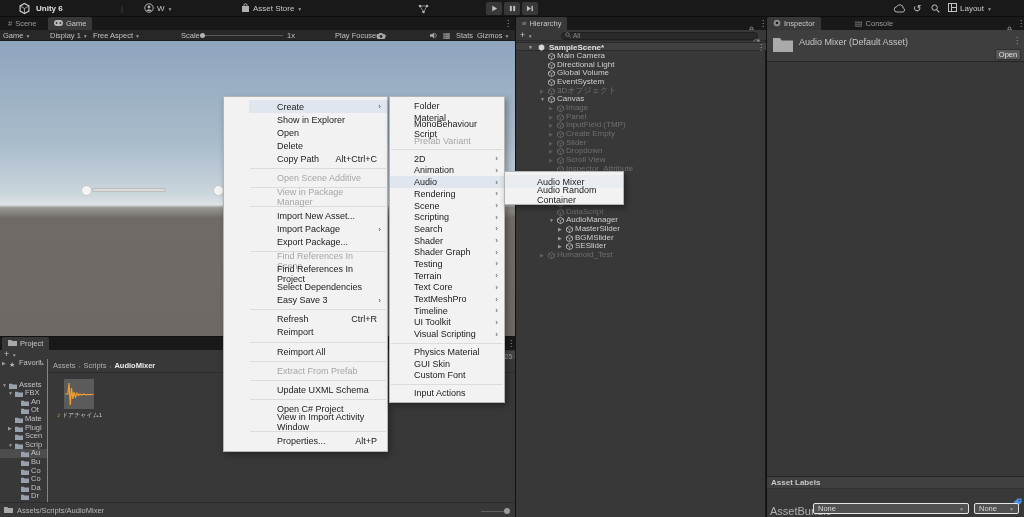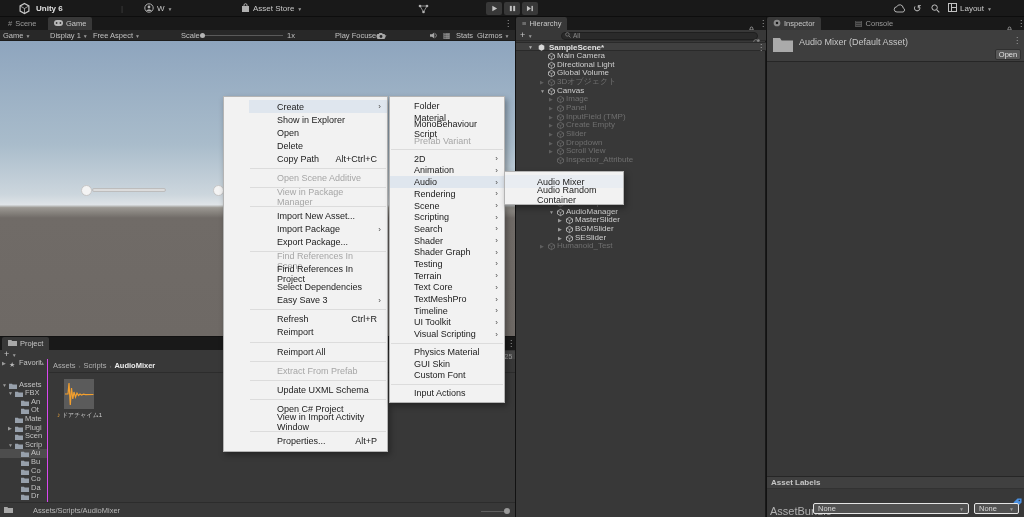--- a/index.html
+++ b/index.html
@@ -320,20 +320,27 @@
             </svg></span>
           <span class="lb" style="left:41px">Directional Light</span>
         </div>
         <div class="hrow">
           <span class="ic" style="left:32px"><svg width="7" height="7" viewBox="0 0 10 10">
               <path d="M5 .5 9.3 2.8v4.4L5 9.5.7 7.2V2.8Z" fill="none" stroke="#c8c8c8" stroke-width="1.1"></path>
               <path d="M.7 2.8 5 5l4.3-2.2M5 5v4.5" stroke="#c8c8c8" stroke-width=".7" fill="none"></path>
             </svg></span>
           <span class="lb" style="left:41px">Global Volume</span>
         </div>
+        <div class="hrow">
+          <span class="ic" style="left:32px"><svg width="7" height="7" viewBox="0 0 10 10">
+              <path d="M5 .5 9.3 2.8v4.4L5 9.5.7 7.2V2.8Z" fill="none" stroke="#c8c8c8" stroke-width="1.1"></path>
+              <path d="M.7 2.8 5 5l4.3-2.2M5 5v4.5" stroke="#c8c8c8" stroke-width=".7" fill="none"></path>
+            </svg></span>
+          <span class="lb" style="left:41px">EventSystem</span>
+        </div>
         <div class="hrow muted">
           <span class="arr" style="left:24px">▶</span>
           <span class="ic" style="left:32px"><svg width="7" height="7" viewBox="0 0 10 10">
               <path d="M5 .5 9.3 2.8v4.4L5 9.5.7 7.2V2.8Z" fill="none" stroke="#6f6f6f" stroke-width="1.1"></path>
               <path d="M.7 2.8 5 5l4.3-2.2M5 5v4.5" stroke="#6f6f6f" stroke-width=".7" fill="none"></path>
             </svg></span>
           <span class="lb" style="left:41px">3Dオブジェクト</span>
         </div>
         <div class="hrow">
           <span class="arr" style="left:24px">▼</span>
@@ -644,21 +651,21 @@
         <svg width="30" height="30" viewBox="0 0 30 30">
             <path d="M1 15h3l1-11 1.3 22 1.2-17 1.3 11 1.2-7 1.5 5 1.5-4 1.5 2.5 1.5-1.5 1.5 1 2-.8 2 .5 8-.2" fill="none" stroke="#f39f2d" stroke-width="1.2"></path>
           </svg>
       </div>
       <div id="file-label"><span class="note">♪</span> <span>ドアチャイム1</span></div>
     </div>
     <div id="proj-status">
       <span style="margin-left:4px;"><svg width="9" height="7" viewBox="0 0 12 9">
             <path d="M0 1h4.5l1 1.4H12V9H0Z" fill="#a8a8a8"></path>
           </svg></span>
-      <span style="margin-left:20px;">Assets/Scripts/AudioMixer</span>
+      <span style="margin-left:4px;">Assets/Scripts/AudioMixer</span>
       <span class="abs" style="left:481px;top:8px;width:26px;height:1px;background:#5f5f5f;"></span>
       <span class="abs" style="left:504px;top:5px;width:6px;height:6px;border-radius:50%;background:#9a9a9a;"></span>
     </div>
   </div>
 
   <div class="menu" id="ctx-menu">
       <div class="mitem hl">
         <span class="mlabel">Create</span>
         <span class="marrow">›</span>
       </div>

